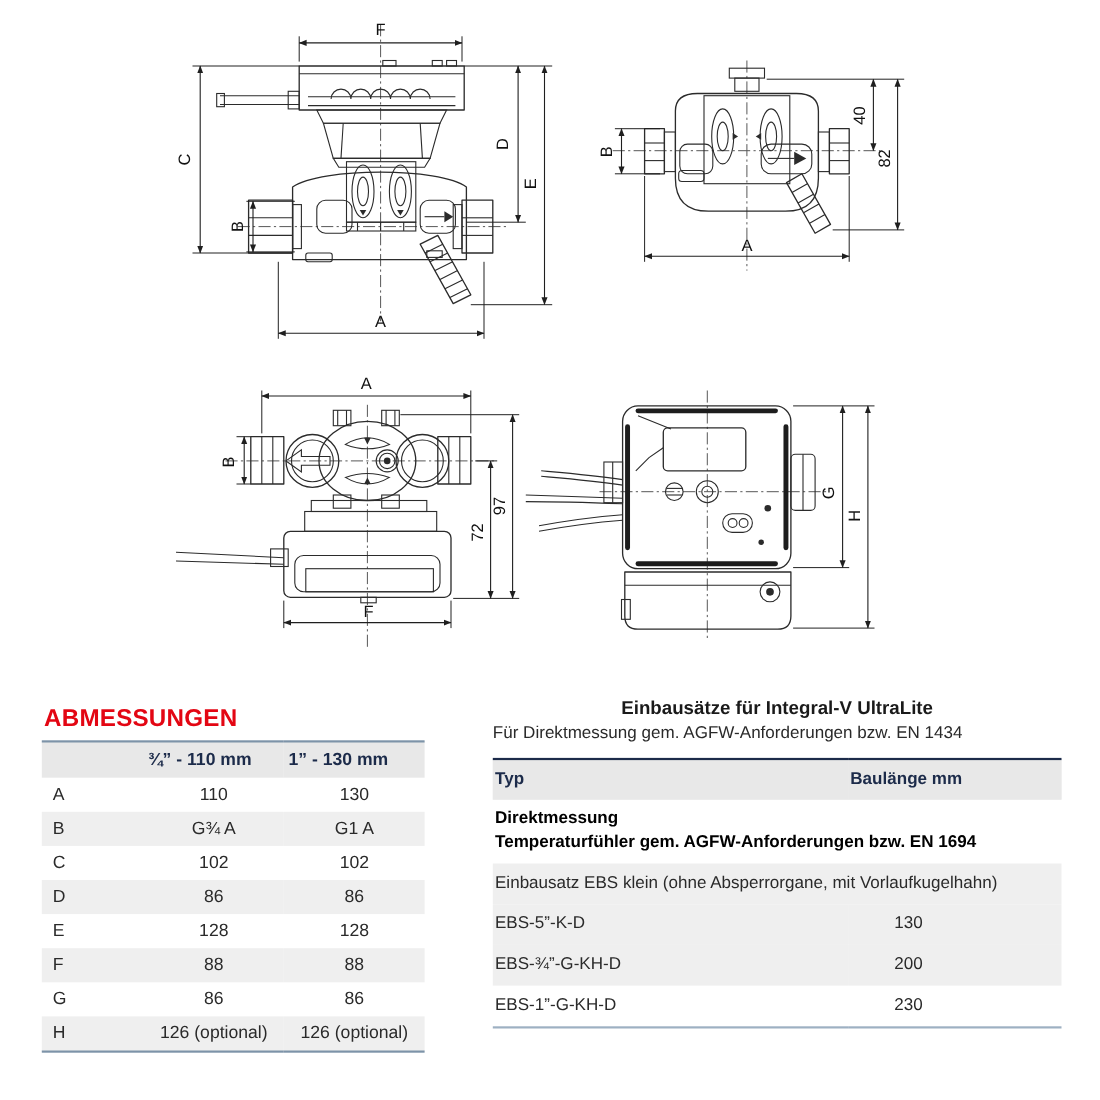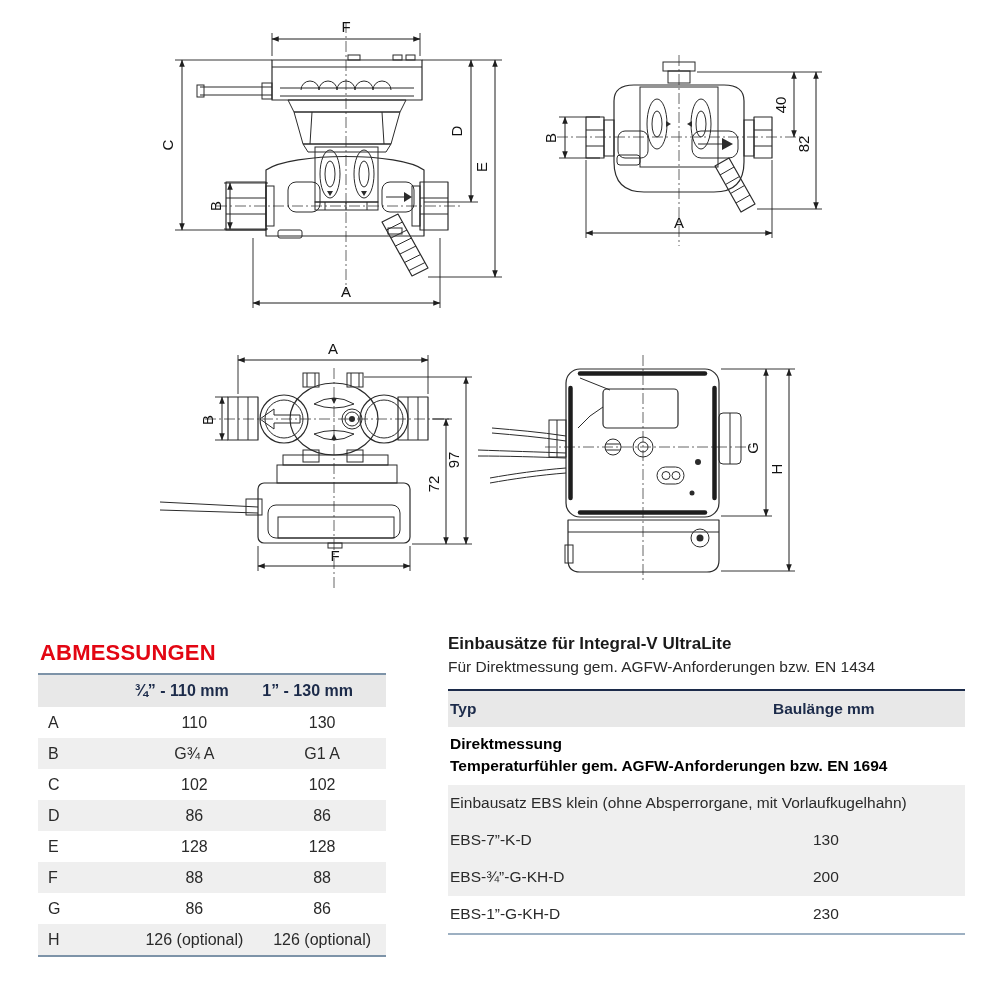--- a/index.html
+++ b/index.html
@@ -27,21 +27,21 @@
   .dims-table th,.dims-table td{font-size:16px;padding:0 4px;}
   .dims-table thead th{
     background:#e8e8e8;color:#1c2b4a;font-weight:bold;height:32px;text-align:left;
   }
   .dims-table thead th:first-child{width:90px;}
   .dims-table td{height:31px;color:#2a2a2a;text-align:center;width:129px;}
   .dims-table td:first-child{text-align:left;padding-left:10px;width:90px;}
   .dims-table tr.alt{background:#efefef;}
   
   .right-block{position:absolute;left:448px;top:634px;width:517px;}
-  .right-block h3{margin:0 0 4px 0;font-size:17px;font-weight:bold;color:#1a1a1a;}
+  .right-block h3{margin:0 0 4px 0;font-size:17px;font-weight:bold;color:#1a1a1a;text-align:center;}
   .right-block .subtitle{margin:0 0 13px 0;font-size:15.5px;color:#2a2a2a;}
   .kits-table{border-top:2px solid #1c2b4a;border-bottom:2px solid #9db0c2;}
   .kits-table th,.kits-table td{font-size:15.5px;padding:3px 2px;}
   .kits-table thead th{
     background:#e8e8e8;color:#1c2b4a;font-weight:bold;height:30px;text-align:left;
   }
   .kits-table thead th.val-col{width:190px;padding-left:2px;}
   .kits-table td{height:31px;color:#2a2a2a;}
   .kits-table td.val{padding-left:42px;}
   .kits-table tr.section td{
@@ -368,21 +368,21 @@
       </tr>
     </thead>
     <tbody>
       <tr class="section">
         <td colspan="2"><span>Direktmessung</span><br><span>Temperaturfühler gem. AGFW-Anforderungen bzw. EN 1694</span></td>
       </tr>
       <tr class="gray">
         <td colspan="2">Einbausatz EBS klein (ohne Absperrorgane, mit Vorlaufkugelhahn)</td>
       </tr>
       <tr class="gray">
-        <td>EBS-7”-K-D</td>
+        <td>EBS-5”-K-D</td>
         <td class="val">130</td>
       </tr>
       <tr class="gray">
         <td>EBS-¾”-G-KH-D</td>
         <td class="val">200</td>
       </tr>
       <tr>
         <td>EBS-1”-G-KH-D</td>
         <td class="val">230</td>
       </tr>

